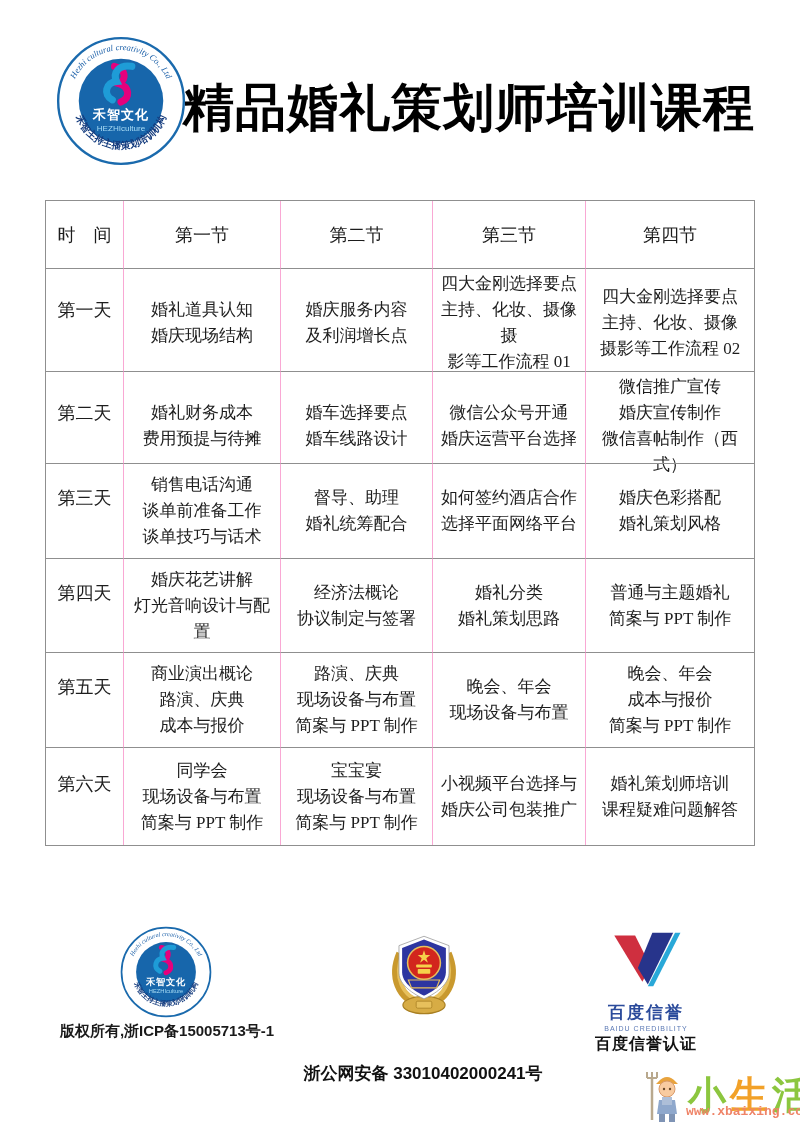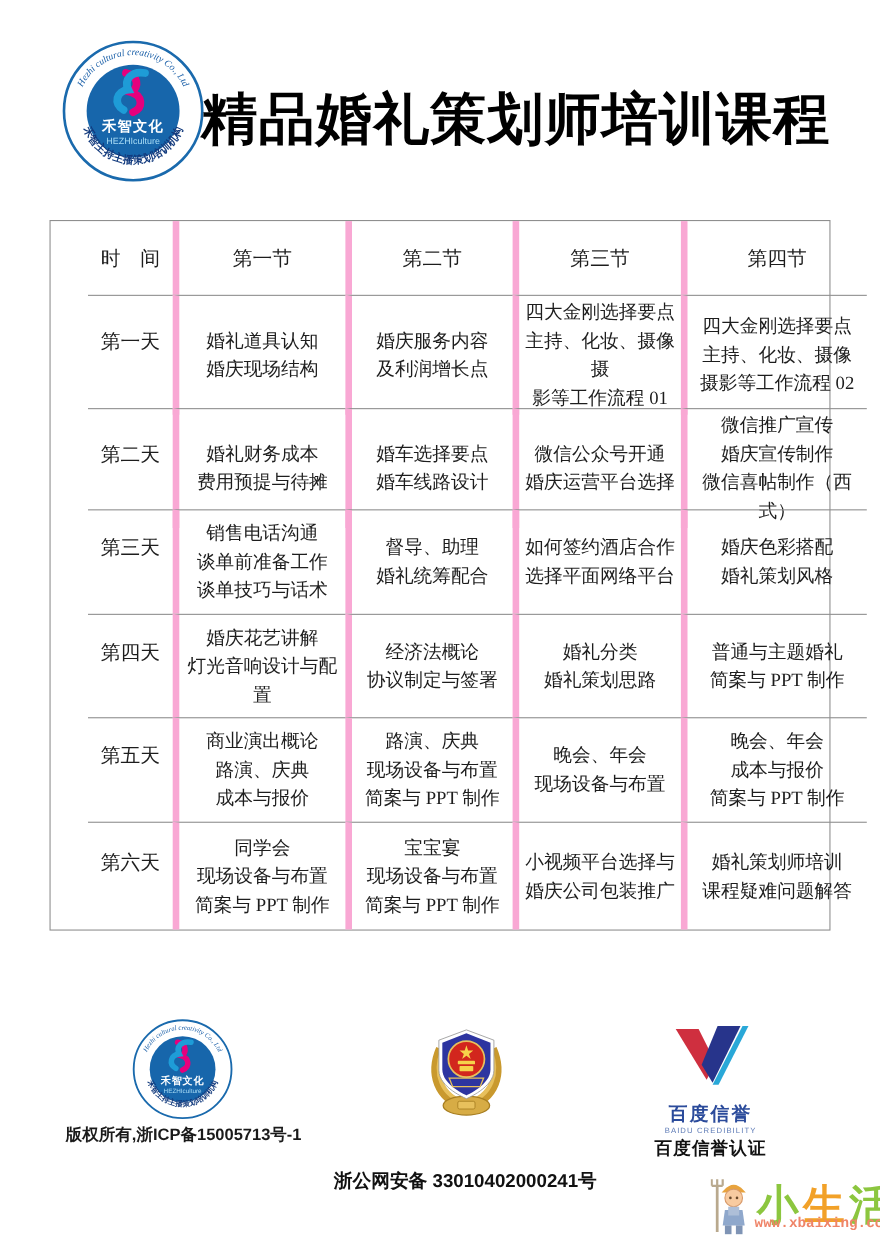--- a/index.html
+++ b/index.html
@@ -8,30 +8,30 @@
 
   
   .header-logo{position:absolute;left:56px;top:36px;width:130px;height:130px;}
   .page-title{position:absolute;left:183px;top:74px;width:590px;
               font-family:Liberation Mono, monospace;font-weight:bold;
               font-size:51px;letter-spacing:1px;color:#000;white-space:nowrap;}
 
   
   .sched{position:absolute;left:45px;top:200px;width:710px;
          border:1px solid #8f8f8f;box-sizing:border-box;
-         font-family:"Liberation Serif",serif;color:#1d1d1d;padding-left:34px;}
+         font-family:"Liberation Serif",serif;color:#1d1d1d;}
   .tr{display:grid;grid-template-columns:77px 157px 152px 153px 169px;}
   .tr.h  {height:67px;}
   .tr.r0 {height:103px;}
   .tr.r1 {height:92px;}
   .tr.r2 {height:95px;}
   .tr.r3 {height:94px;}
   .tr.r4 {height:95px;}
   .tr.r5 {height:98px;}
-  .td{border-left:6px solid #f9a8d4;display:flex;align-items:center;justify-content:center;
+  .td{border-left:1px solid #f9a8d4;display:flex;align-items:center;justify-content:center;
       text-align:center;font-size:17px;line-height:26px;padding:2px 4px;box-sizing:border-box;}
   .tr .td:first-child{border-left:none;}
   .tr + .tr .td{border-top:1px solid #8f8f8f;}
   .tr.h .td{font-size:18px;}
   .td-text{white-space:pre-line;}
   .day .td-text{position:relative;top:-13px;font-size:18px;}
 
   
   .footer-logo{position:absolute;left:120px;top:926px;width:92px;height:92px;}
   .copyright{position:absolute;left:52px;top:1022px;width:230px;text-align:center;

